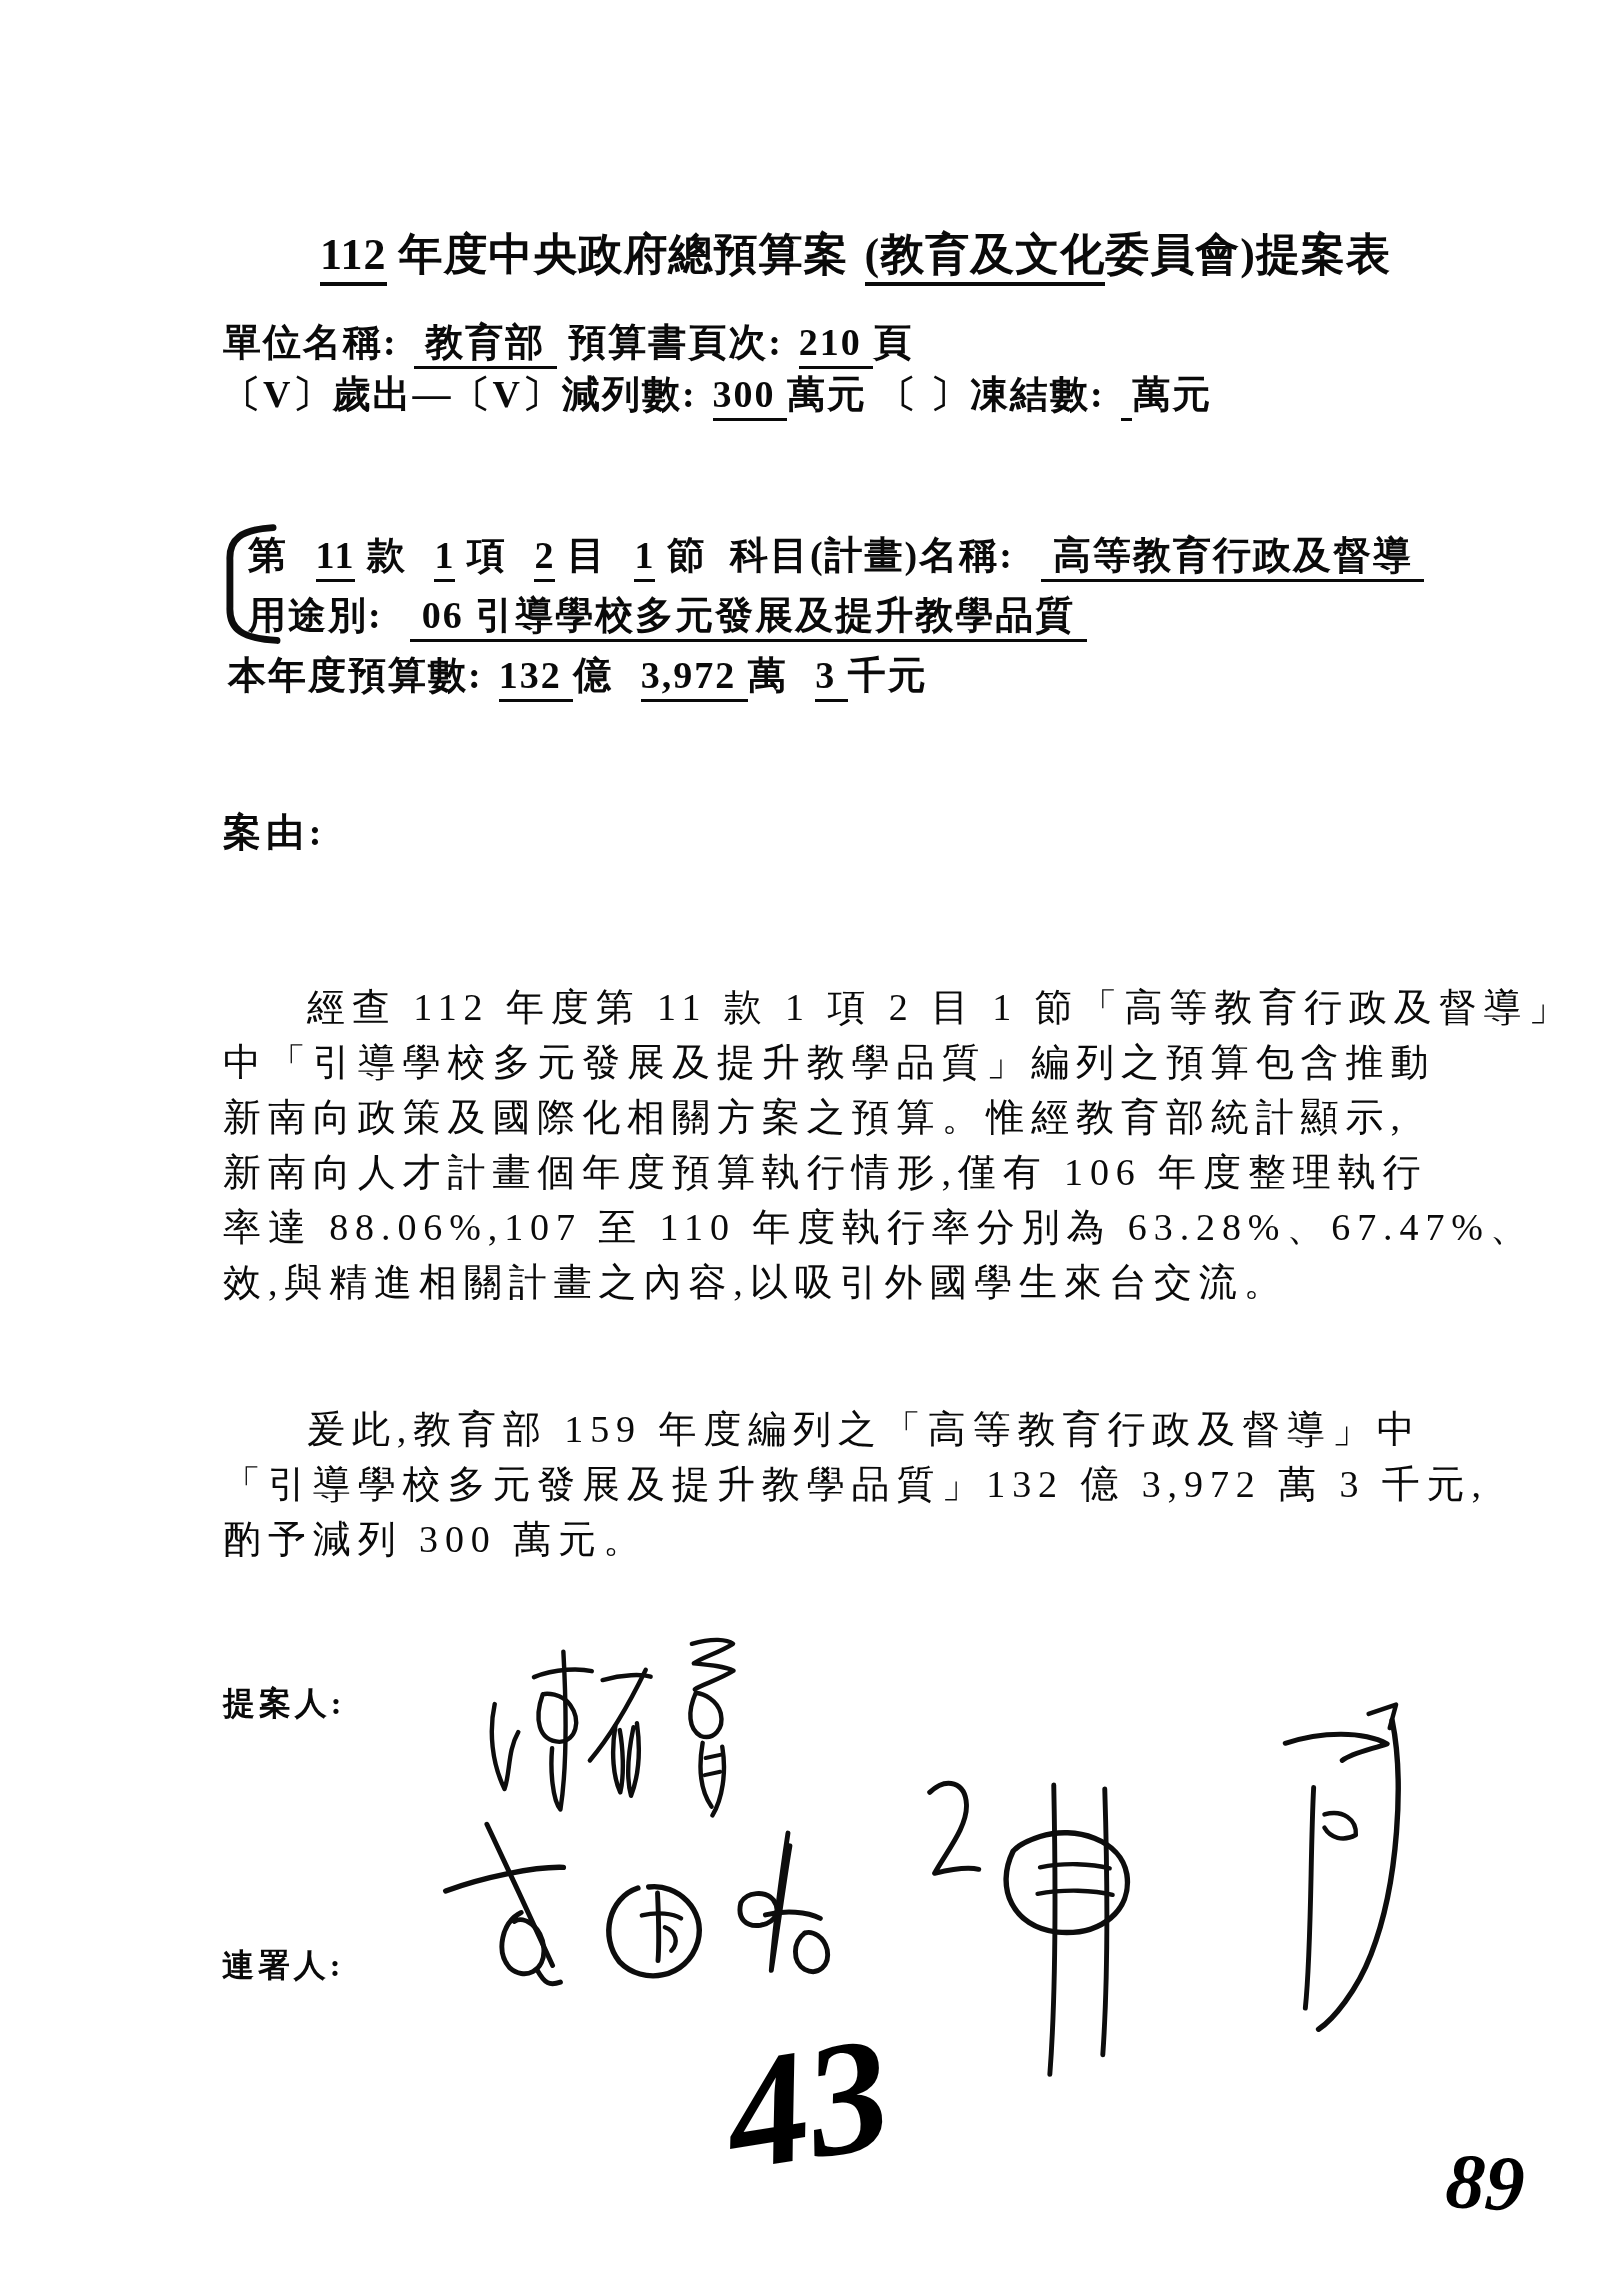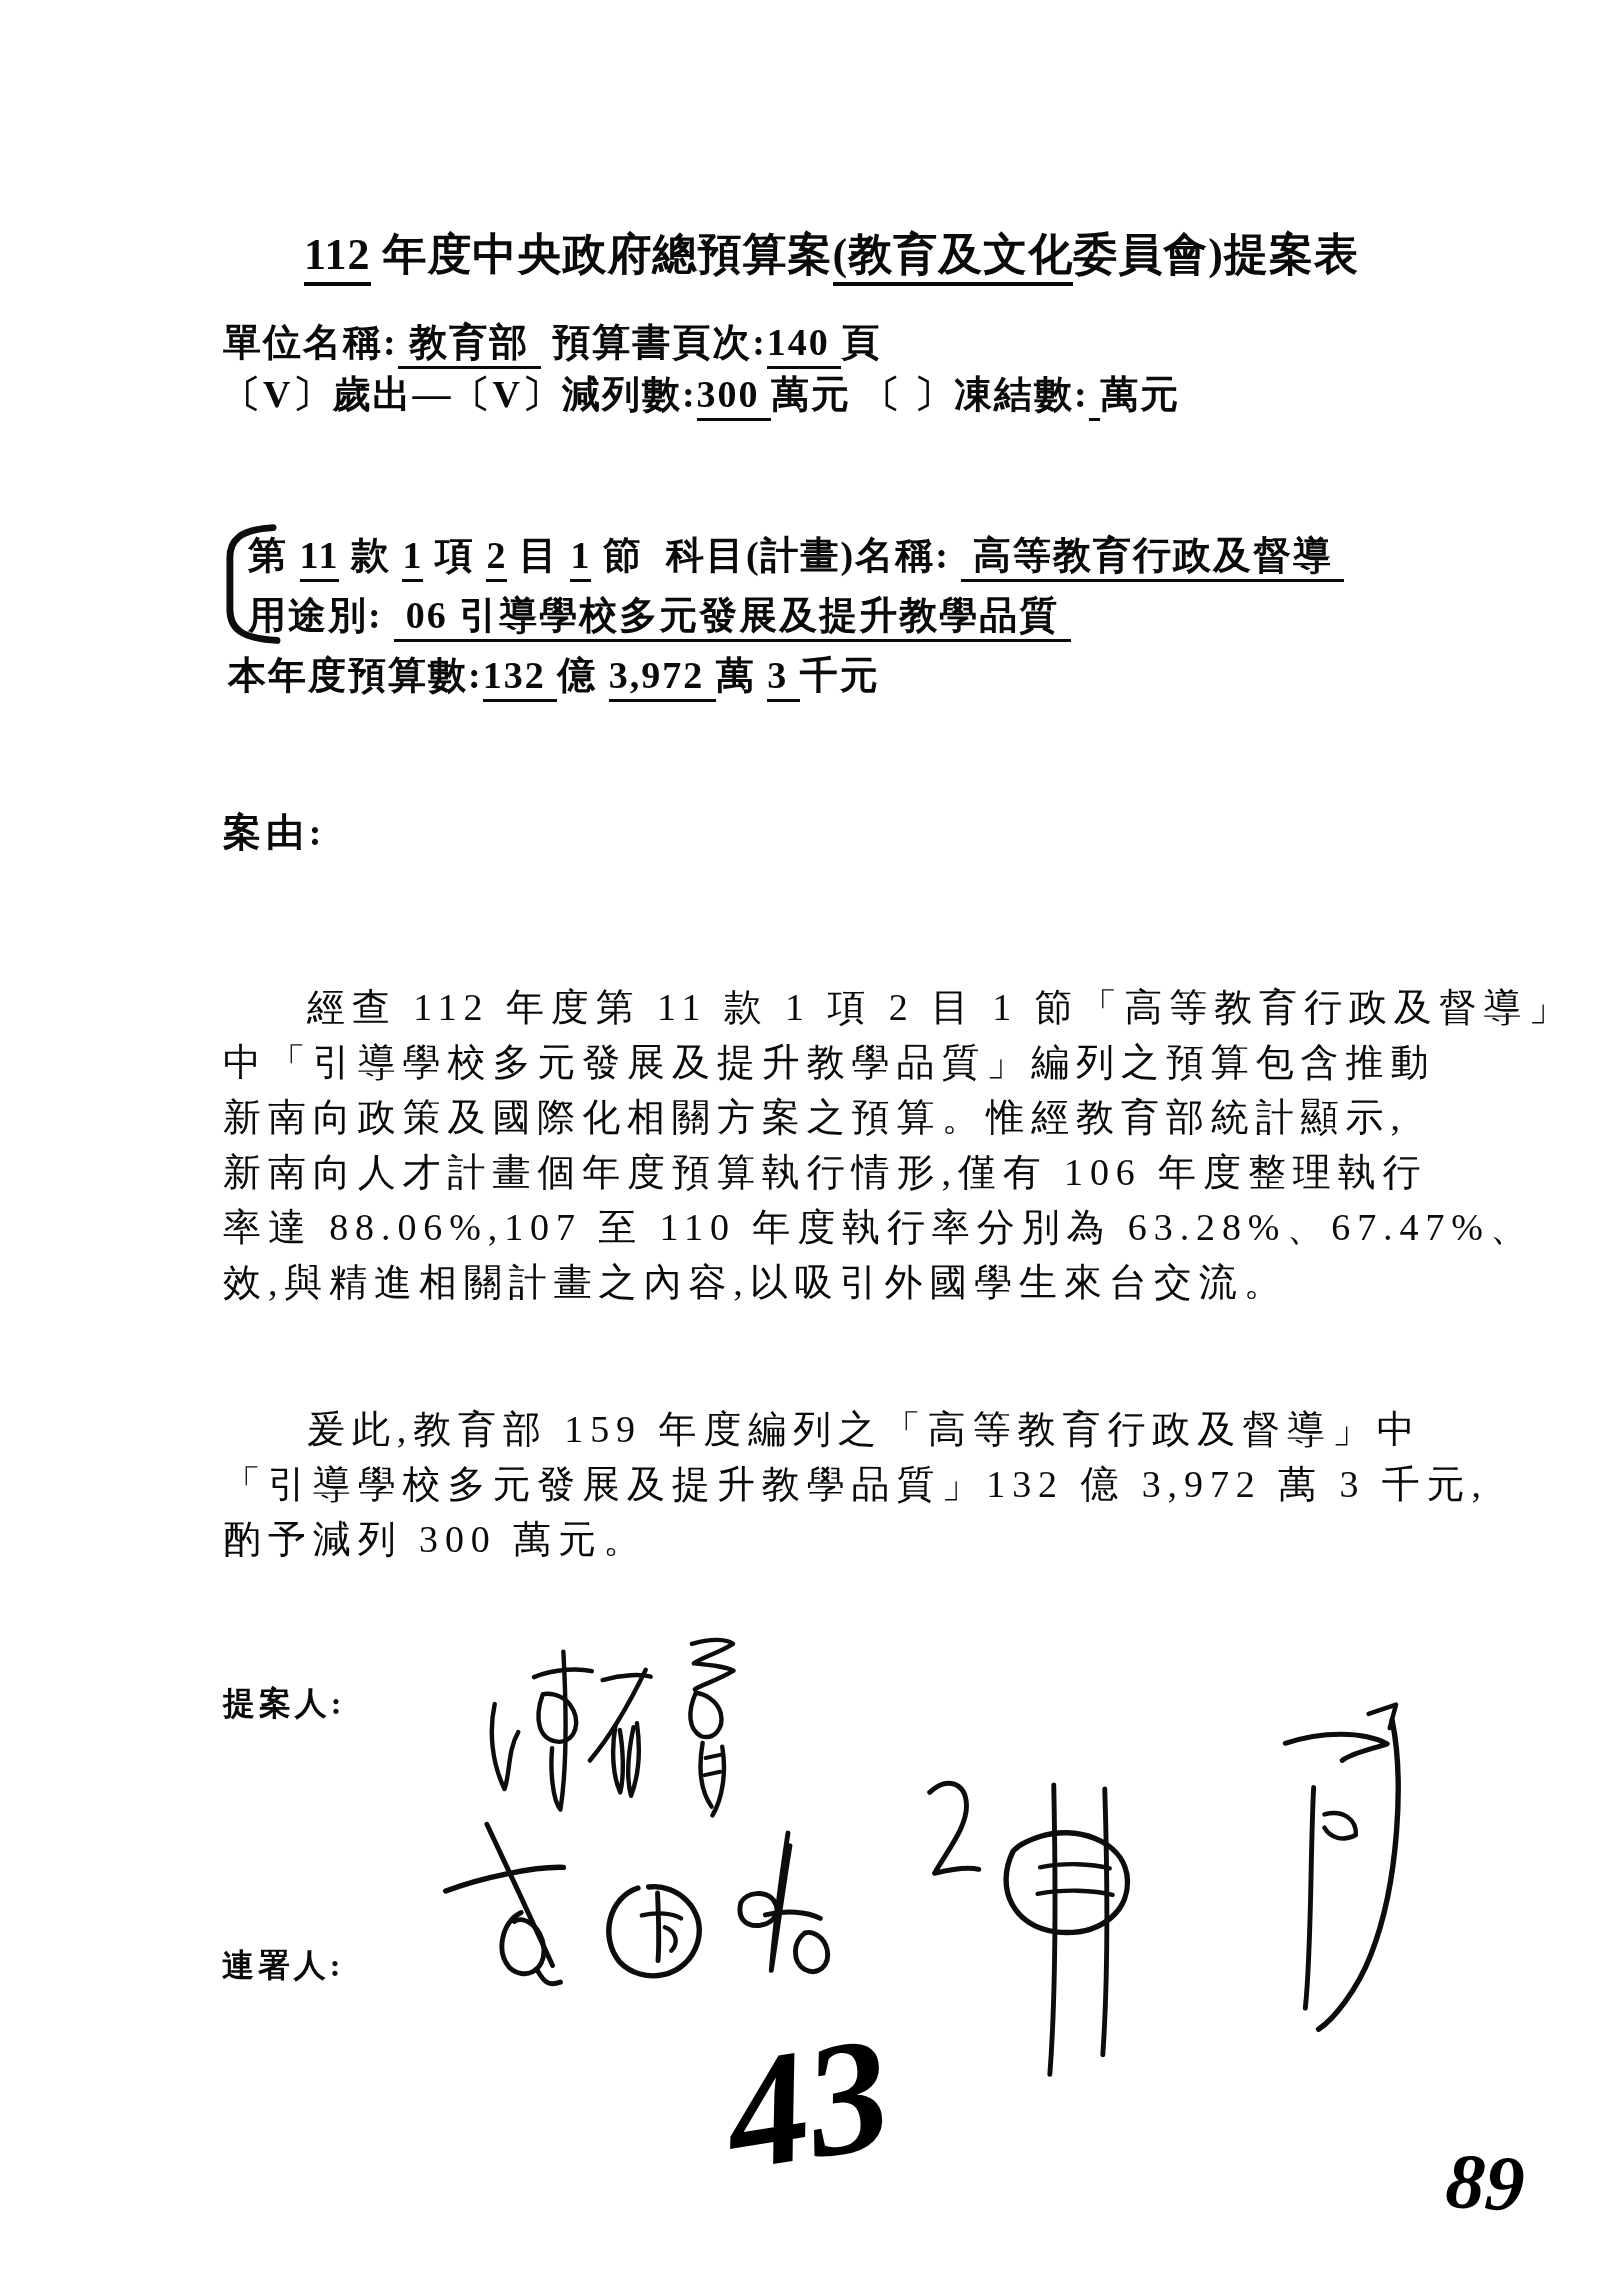--- a/index.html
+++ b/index.html
@@ -19,20 +19,21 @@
     letter-spacing: 1px;
   }
   .hdr {
     font-size: 38px;
     font-weight: bold;
     letter-spacing: 2px;
   }
   .u {
     border-bottom: 3.9px solid #0a0a0a;
     padding-bottom: 2.9px;
+    margin-left: 16px;
   }
   .title-row .u { border-bottom-width: 4.9px; }
   .para { position: absolute; }
   .para .line {
     font-size: 38px;
     height: 55px;
     line-height: 55px;
     letter-spacing: 6.9px;
     white-space: pre;
   }
@@ -62,21 +63,21 @@
     font-weight: bold;
   }
 </style>
 </head>
 <body>
 
 <div class="page">
 
   <div class="abs title-row" style="left:304px; top:225px;"><span class="u">112</span><span> 年度中央政府總預算案</span><span class="u">(教育及文化</span><span>委員會)提案表</span></div>
 
-  <div class="abs hdr" style="left:223px; top:317px;"><span>單位名稱:</span><span class="u"> 教育部 </span><span> 預算書頁次:</span><span class="u">140 </span><span>頁</span></div>
+  <div class="abs hdr" style="left:223px; top:317px;"><span>單位名稱:</span><span class="u"> 教育部 </span><span> 預算書頁次:</span><span class="u">210 </span><span>頁</span></div>
 
   <div class="abs hdr" style="left:223px; top:369px;text-align:center;"><span>〔V〕歲出—〔V〕減列數:</span><span class="u">300 </span><span>萬元 〔 〕凍結數:</span><span class="u"> </span><span>萬元</span></div>
 
   <div class="abs hdr" style="left:248px; top:530px;"><span>第 </span><span class="u">11</span><span> 款 </span><span class="u">1</span><span> 項 </span><span class="u">2</span><span> 目 </span><span class="u">1</span><span> 節  科目(計畫)名稱: </span><span class="u"> 高等教育行政及督導 </span></div>
   <div class="abs hdr" style="left:248px; top:590px;"><span>用途別: </span><span class="u"> 06 引導學校多元發展及提升教學品質 </span></div>
 
   <div class="abs hdr" style="left:228px; top:650px;"><span>本年度預算數:</span><span class="u">132 </span><span>億 </span><span class="u">3,972 </span><span>萬 </span><span class="u">3 </span><span>千元</span></div>
 
   <div class="abs hdr" style="left:223px; top:807px; letter-spacing:4.9px;">案由:</div>
 

